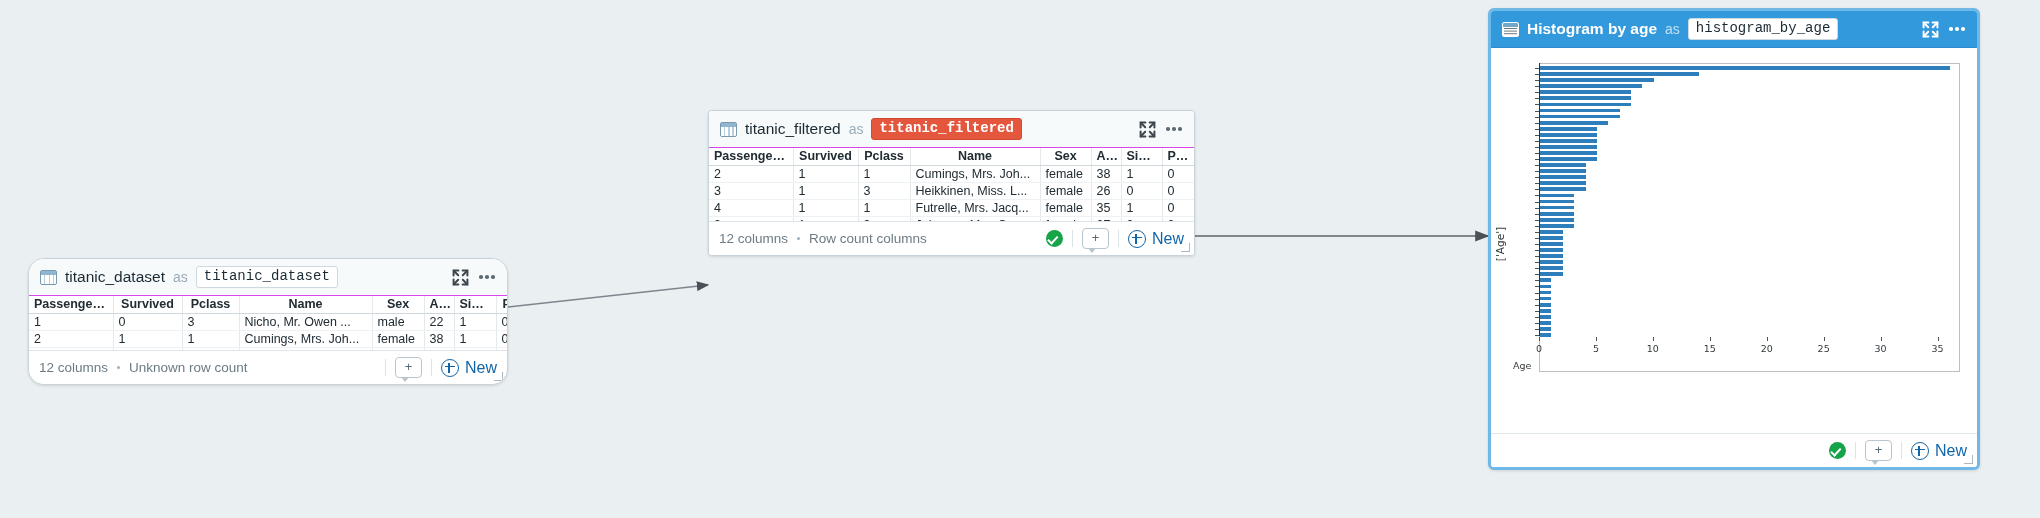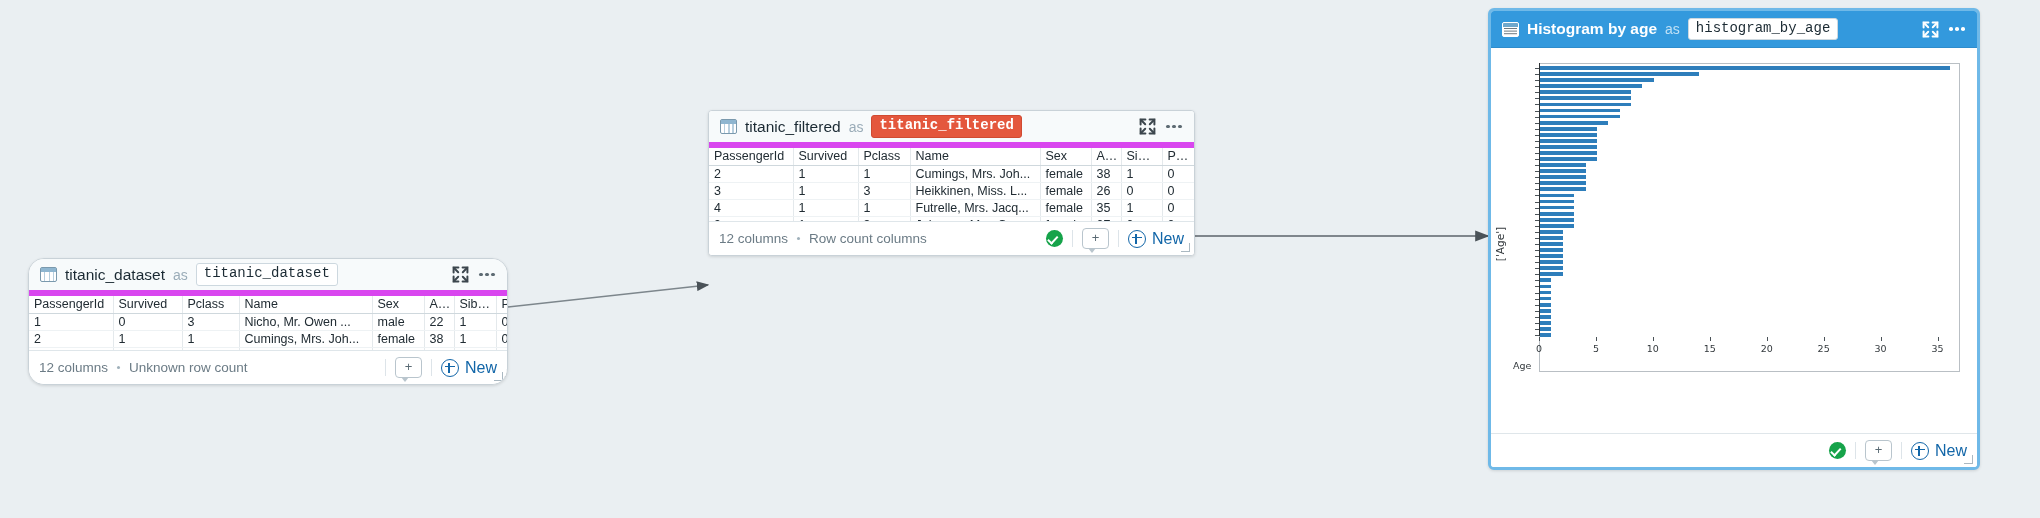--- a/index.html
+++ b/index.html
@@ -28,21 +28,21 @@
     box-shadow: 0 1px 3px rgba(0,0,0,0.12);
     box-sizing: border-box;
     overflow: hidden;
   }
   .node-header {
     display: flex;
     align-items: center;
     gap: 8px;
     padding: 7px 10px 7px 11px;
     background: #f7fafb;
-    border-bottom: 6px solid #d946ef;
+    border-bottom: 1px solid #d946ef;
     box-sizing: border-box;
     height: 37px;
   }
   .node-header.selected {
     background: #3399dd;
     border-bottom: 1px solid #2e8ccc;
   }
   .node.selected {
     border: 3px solid #6fb9e8;
     border-radius: 6px;
@@ -164,25 +164,26 @@
     border-bottom: 1px solid #eef2f4;
     padding: 1px 5px;
     text-align: left;
     white-space: nowrap;
     overflow: hidden;
     text-overflow: ellipsis;
     height: 16px;
     box-sizing: border-box;
   }
   table.grid th {
-    font-weight: normal;
+    font-weight: bold;
     font-size: 12.5px;
     border-bottom: 1px solid #cfd8dd;
     background: #ffffff;
     height: 17px;
+    text-align: center;
   }
   .grid-wrap { overflow: hidden; }
 
   
   .node-footer {
     display: flex;
     align-items: center;
     gap: 9px;
     padding: 0 10px;
     height: 34px;

